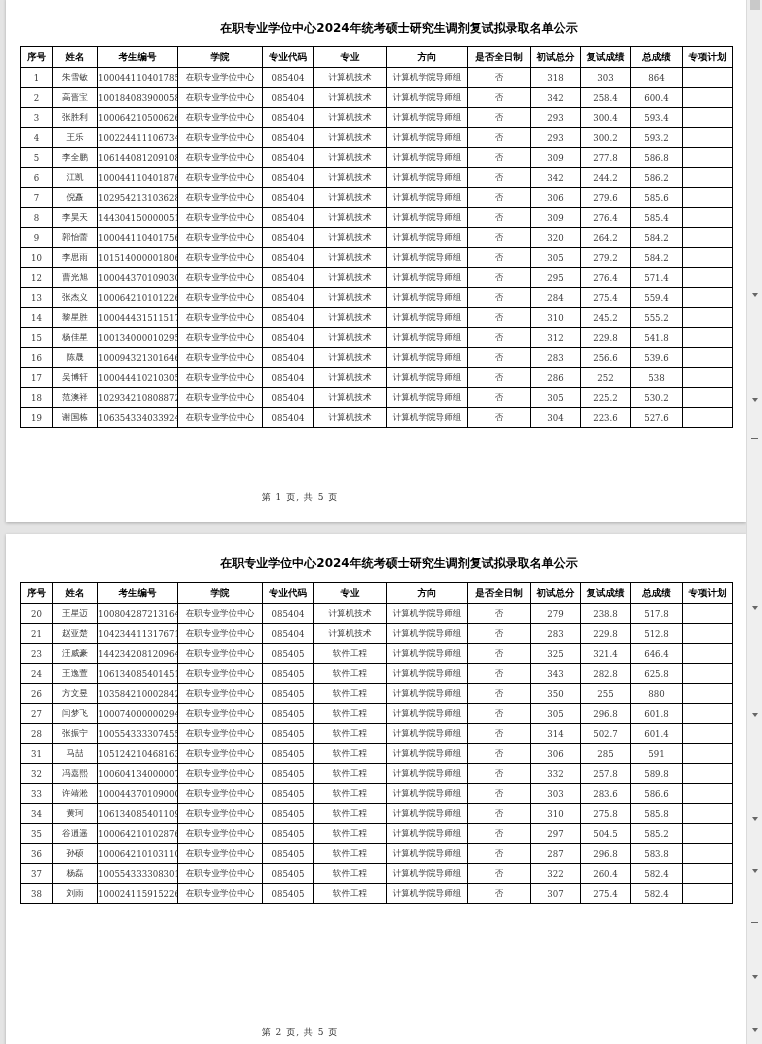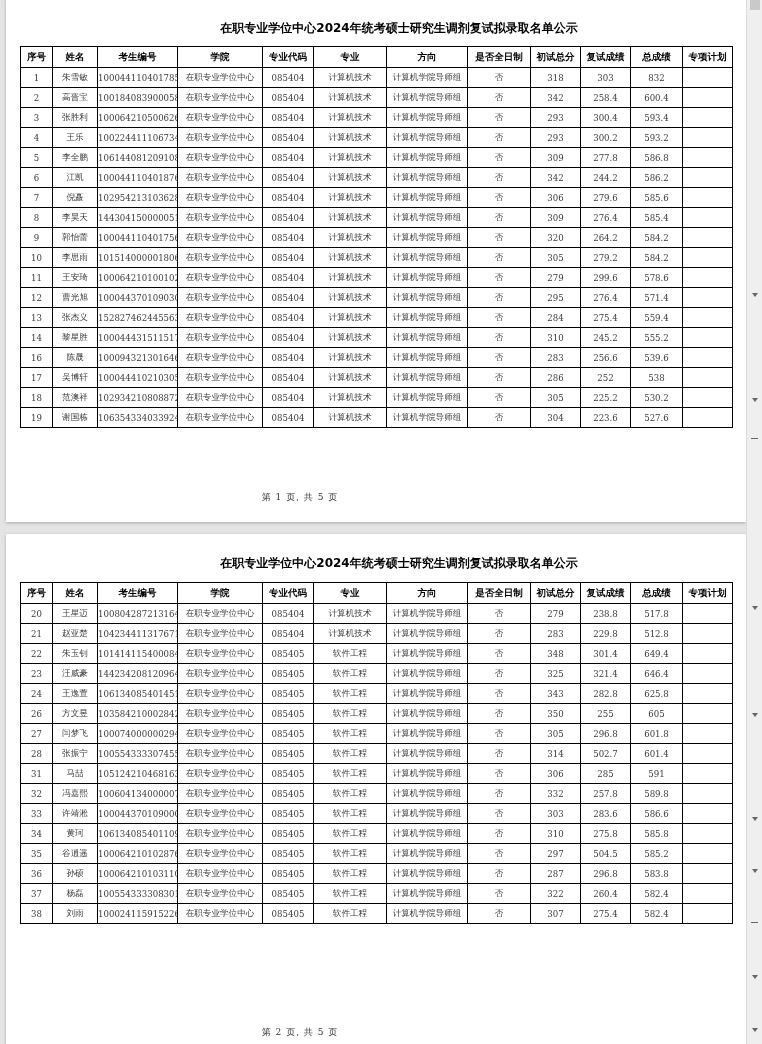--- a/index.html
+++ b/index.html
@@ -87,21 +87,21 @@
             <td class="num">1</td>
             <td>朱雪敏</td>
             <td>100044110401785</td>
             <td>在职专业学位中心</td>
             <td>085404</td>
             <td>计算机技术</td>
             <td>计算机学院导师组</td>
             <td>否</td>
             <td>318</td>
             <td>303</td>
-            <td>832</td>
+            <td>864</td>
             <td></td>
           </tr>
           <tr>
             <td class="num">2</td>
             <td>高晋宝</td>
             <td>100184083900058</td>
             <td>在职专业学位中心</td>
             <td>085404</td>
             <td>计算机技术</td>
             <td>计算机学院导师组</td>
@@ -217,51 +217,37 @@
             <td>085404</td>
             <td>计算机技术</td>
             <td>计算机学院导师组</td>
             <td>否</td>
             <td>305</td>
             <td>279.2</td>
             <td>584.2</td>
             <td></td>
           </tr>
           <tr>
-            <td class="num">11</td>
-            <td>王安琦</td>
-            <td>100064210100102</td>
-            <td>在职专业学位中心</td>
-            <td>085404</td>
-            <td>计算机技术</td>
-            <td>计算机学院导师组</td>
-            <td>否</td>
-            <td>279</td>
-            <td>299.6</td>
-            <td>578.6</td>
-            <td></td>
-          </tr>
-          <tr>
             <td class="num">12</td>
             <td>曹光旭</td>
             <td>100044370109030</td>
             <td>在职专业学位中心</td>
             <td>085404</td>
             <td>计算机技术</td>
             <td>计算机学院导师组</td>
             <td>否</td>
             <td>295</td>
             <td>276.4</td>
             <td>571.4</td>
             <td></td>
           </tr>
           <tr>
             <td class="num">13</td>
             <td>张杰义</td>
-            <td>152827462445563</td>
+            <td>100064210101226</td>
             <td>在职专业学位中心</td>
             <td>085404</td>
             <td>计算机技术</td>
             <td>计算机学院导师组</td>
             <td>否</td>
             <td>284</td>
             <td>275.4</td>
             <td>559.4</td>
             <td></td>
           </tr>
@@ -270,20 +256,34 @@
             <td>黎星胜</td>
             <td>100044431511517</td>
             <td>在职专业学位中心</td>
             <td>085404</td>
             <td>计算机技术</td>
             <td>计算机学院导师组</td>
             <td>否</td>
             <td>310</td>
             <td>245.2</td>
             <td>555.2</td>
+            <td></td>
+          </tr>
+          <tr>
+            <td class="num">15</td>
+            <td>杨佳星</td>
+            <td>100134000010295</td>
+            <td>在职专业学位中心</td>
+            <td>085404</td>
+            <td>计算机技术</td>
+            <td>计算机学院导师组</td>
+            <td>否</td>
+            <td>312</td>
+            <td>229.8</td>
+            <td>541.8</td>
             <td></td>
           </tr>
           <tr>
             <td class="num">16</td>
             <td>陈晟</td>
             <td>100094321301646</td>
             <td>在职专业学位中心</td>
             <td>085404</td>
             <td>计算机技术</td>
             <td>计算机学院导师组</td>
@@ -396,34 +396,20 @@
             <td>085404</td>
             <td>计算机技术</td>
             <td>计算机学院导师组</td>
             <td>否</td>
             <td>283</td>
             <td>229.8</td>
             <td>512.8</td>
             <td></td>
           </tr>
           <tr>
-            <td class="num">22</td>
-            <td>朱玉钊</td>
-            <td>101414115400084</td>
-            <td>在职专业学位中心</td>
-            <td>085405</td>
-            <td>软件工程</td>
-            <td>计算机学院导师组</td>
-            <td>否</td>
-            <td>348</td>
-            <td>301.4</td>
-            <td>649.4</td>
-            <td></td>
-          </tr>
-          <tr>
             <td class="num">23</td>
             <td>汪威豪</td>
             <td>144234208120964</td>
             <td>在职专业学位中心</td>
             <td>085405</td>
             <td>软件工程</td>
             <td>计算机学院导师组</td>
             <td>否</td>
             <td>325</td>
             <td>321.4</td>
@@ -448,21 +434,21 @@
             <td class="num">26</td>
             <td>方文昱</td>
             <td>103584210002842</td>
             <td>在职专业学位中心</td>
             <td>085405</td>
             <td>软件工程</td>
             <td>计算机学院导师组</td>
             <td>否</td>
             <td>350</td>
             <td>255</td>
-            <td>605</td>
+            <td>880</td>
             <td></td>
           </tr>
           <tr>
             <td class="num">27</td>
             <td>闫梦飞</td>
             <td>100074000000294</td>
             <td>在职专业学位中心</td>
             <td>085405</td>
             <td>软件工程</td>
             <td>计算机学院导师组</td>

